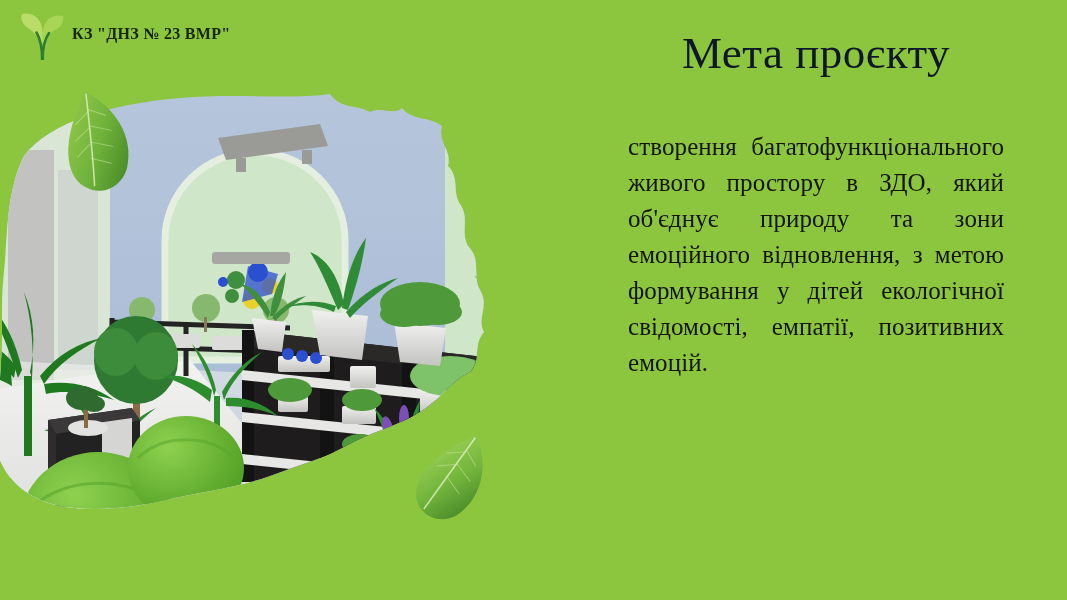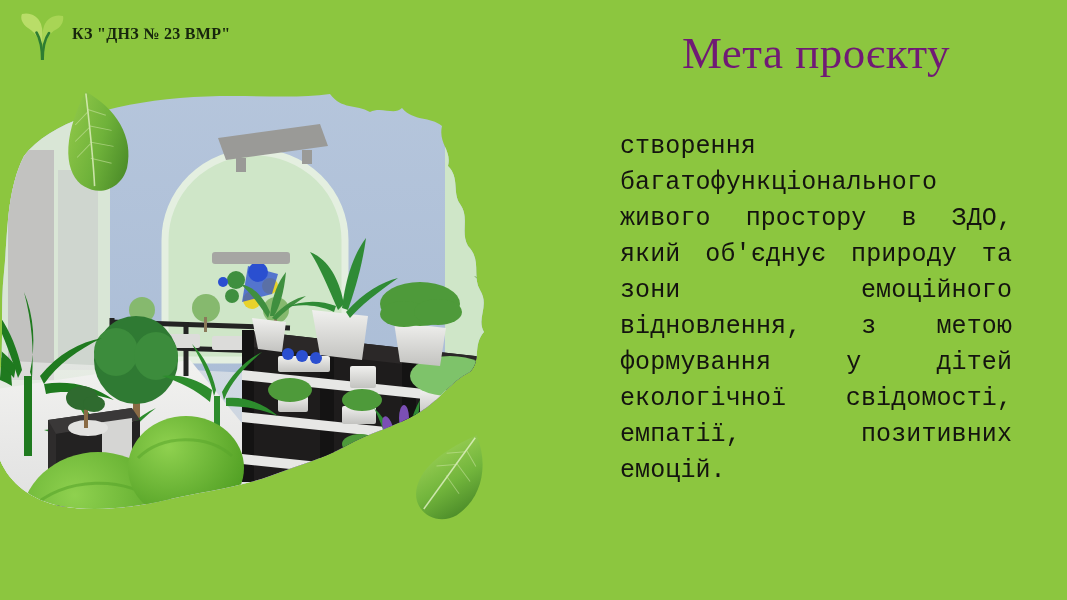--- a/index.html
+++ b/index.html
@@ -26,31 +26,31 @@
 
   
   .leaf{position:absolute;z-index:30;}
   .leaf-top{left:58px;top:88px;width:80px;height:108px;transform:rotate(-14deg);}
   .leaf-bottom{left:418px;top:428px;width:74px;height:100px;transform:rotate(28deg);}
 
   
   .content{position:absolute;left:612px;top:30px;width:408px;z-index:20;}
   .title{
     font-family:"Liberation Serif", serif;
-    font-size:45px;line-height:1.05;color:#701a75;
+    font-size:45px;line-height:1.05;color:#0f172a;
     text-align:center;margin:0 0 52px 0;font-weight:400;
     letter-spacing:.5px;
   }
   .body-text{
     font-family:"Liberation Serif", serif;
     font-size:25px;line-height:1.44;color:#14140f;
     text-align:justify;margin:0;
     letter-spacing:.1px;
   }
-  .body-text p{margin:8px;font-family:Liberation Mono, monospace;}
+  .body-text p{margin:16px;}
 </style>
 </head>
 <body>
 
 <div class="slide">
 
   <div class="brand">
     <svg class="sprout" viewBox="0 0 48 52">
       <path d="M24 50 C24 36 20 26 10 20 C4 16 2 10 4 6 C12 4 20 8 23 16 C25 22 25 30 24 38 Z" fill="#b9dd68"></path>
       <path d="M25 50 C25 36 29 26 39 21 C44 18 46 12 45 8 C37 6 29 10 26 18 C24 24 24 32 25 40 Z" fill="#a8d555"></path>

